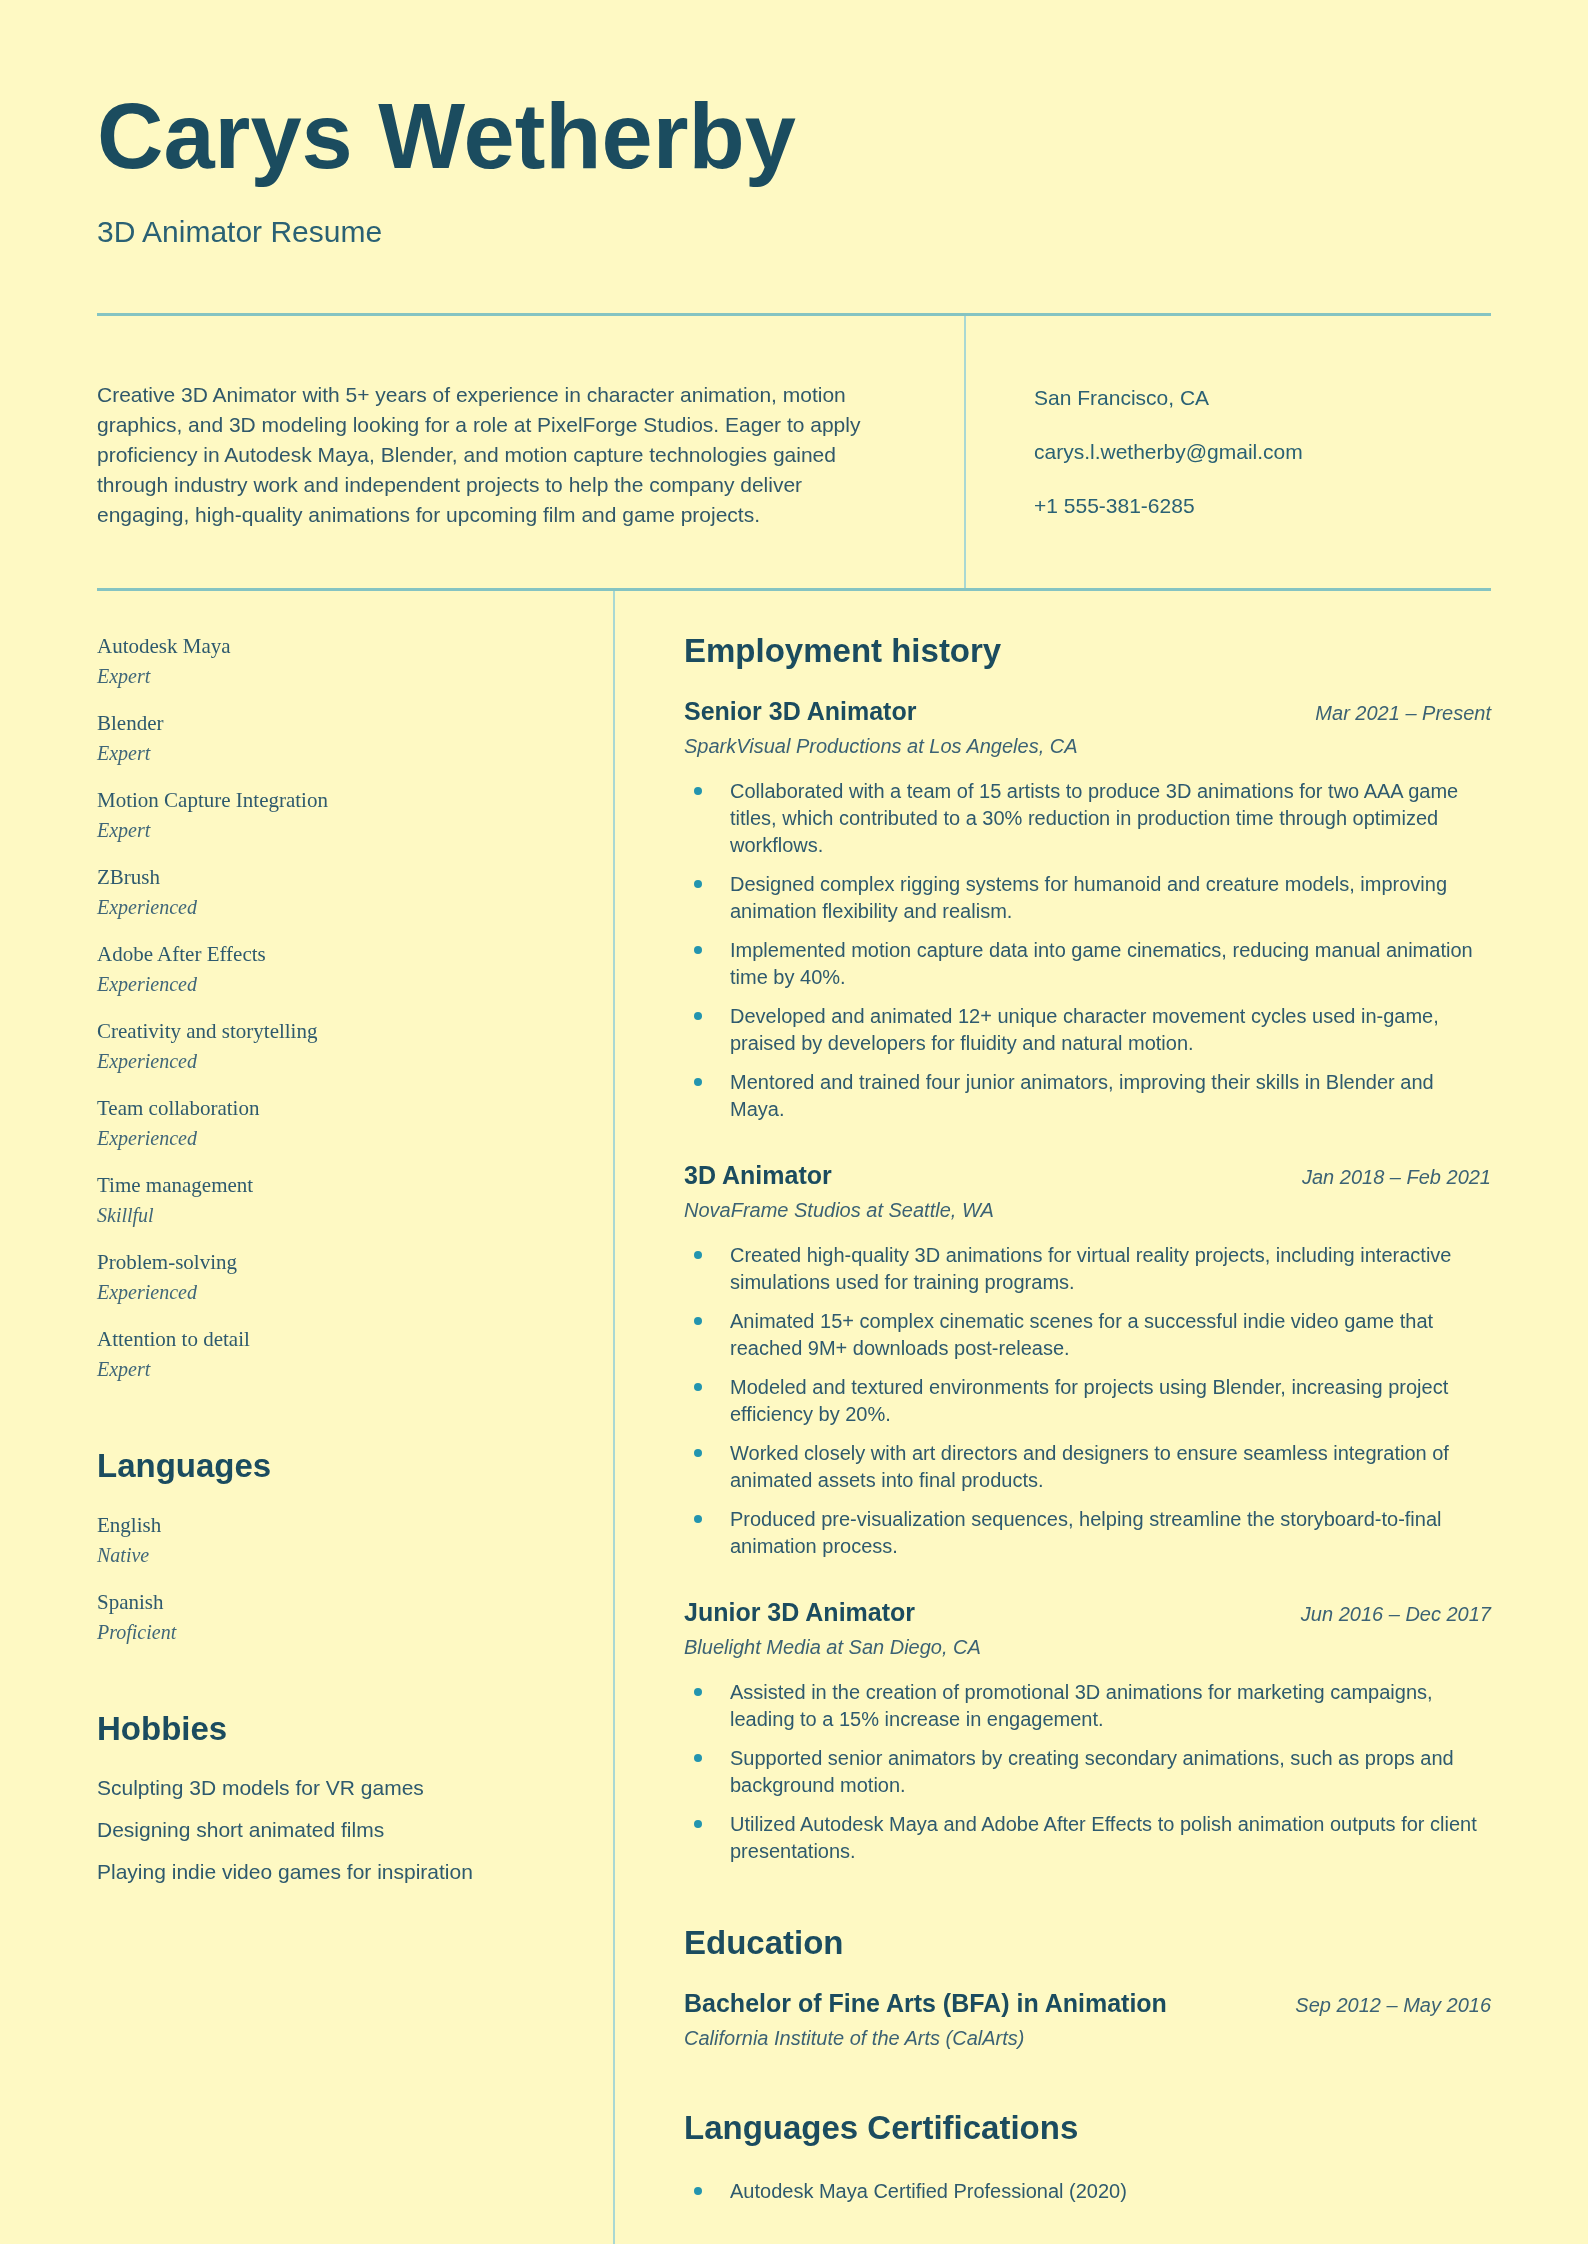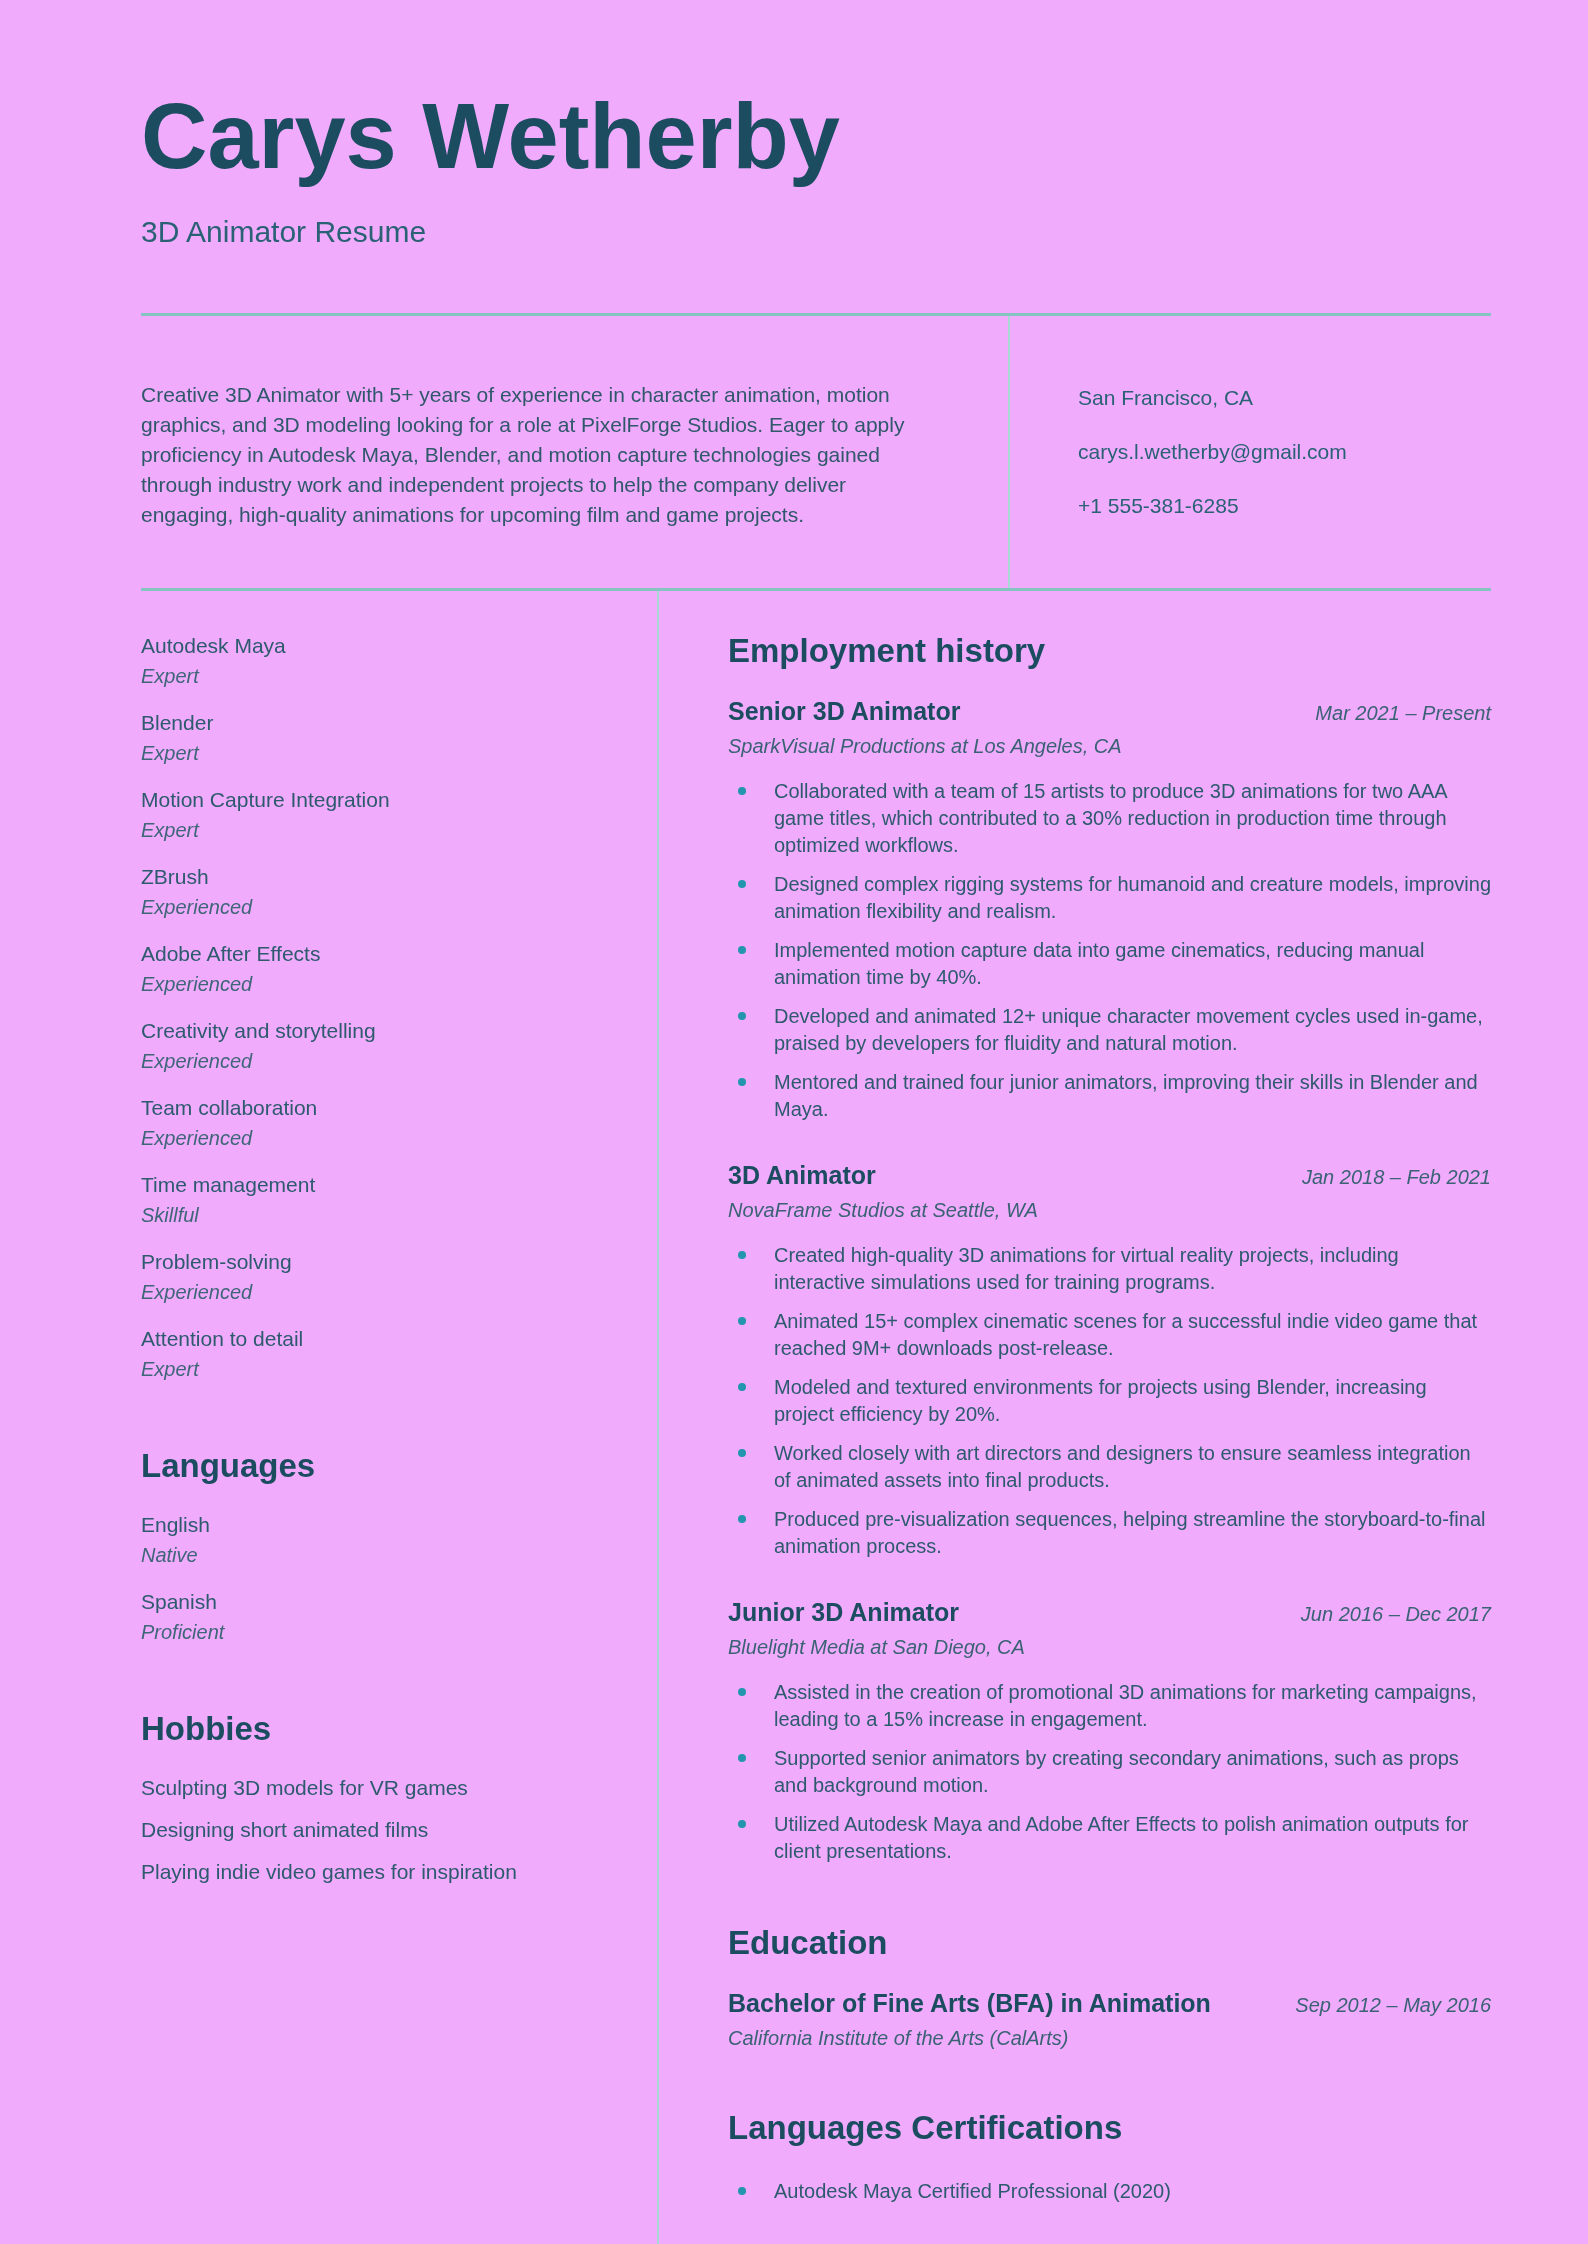--- a/index.html
+++ b/index.html
@@ -1,20 +1,20 @@
 <!DOCTYPE html>
 <html><head>
 <meta charset="utf-8">
 <style>
   html,body{margin:0;padding:0;background:#f4fae8;}
   .page{
     width:1588px;height:2244px;margin:0 auto;box-sizing:border-box;
-    background:#f0abfc;color:#30586a;
+    background:#fef9c3;color:#30586a;
     font-family:"Liberation Sans","DejaVu Sans",sans-serif;
-    display:flex;flex-direction:column;overflow:hidden;padding-left:44px;
+    display:flex;flex-direction:column;overflow:hidden;
   }
   .inner{padding:0 97px;display:flex;flex-direction:column;flex:1;}
   
   .hdr{padding-top:88px;}
   .name{margin:0;font-size:92px;line-height:1.05;font-weight:700;color:#1b4c5f;letter-spacing:0;}
   .subtitle{margin-top:30px;font-size:30px;color:#2a6174;}
   .rule{height:3px;background:#85c4c2;border:none;margin:0;}
   .rule-1{margin-top:64px;}
   
   .summary-row{display:flex;align-items:stretch;}
@@ -23,21 +23,21 @@
   .contact-cell{box-sizing:border-box;padding:70px 0 0 68px;}
   .contact-line{font-size:21px;line-height:24px;margin-bottom:30px;color:#2a6174;}
   
   .main-row{display:flex;align-items:stretch;flex:1;}
   .sidebar{width:518px;box-sizing:border-box;padding:40px 62px 0 0;border-right:2px solid #a9d8d3;}
   .content{flex:1;box-sizing:border-box;padding:40px 0 0 69px;}
   .sec-heading{margin:0;font-size:33px;line-height:40px;font-weight:700;color:#1b4c5f;}
   .sidebar .sec-heading{margin-bottom:24px;}
   .content .sec-heading{margin-bottom:24px;}
   
-  .skill-item{margin-bottom:17px;}
+  .skill-item{margin-bottom:17px;font-family:Liberation Serif, serif;}
   .skill-name{font-size:21px;line-height:30px;color:#2e5a6e;}
   .skill-level{font-size:20px;line-height:30px;font-style:italic;color:#3f6678;}
   .side-section{margin-bottom:0;}
   .side-gap{margin-top:62px;}
   .hobby-item{font-size:21px;line-height:30px;margin-bottom:12px;color:#2e5a6e;}
   
   .job{margin-bottom:36px;}
   .job-header{display:flex;justify-content:space-between;align-items:baseline;}
   .job-title{margin:0;font-size:25px;line-height:32px;font-weight:700;color:#1b4c5f;}
   .job-date{font-size:20px;font-style:italic;color:#3b6274;white-space:nowrap;}

